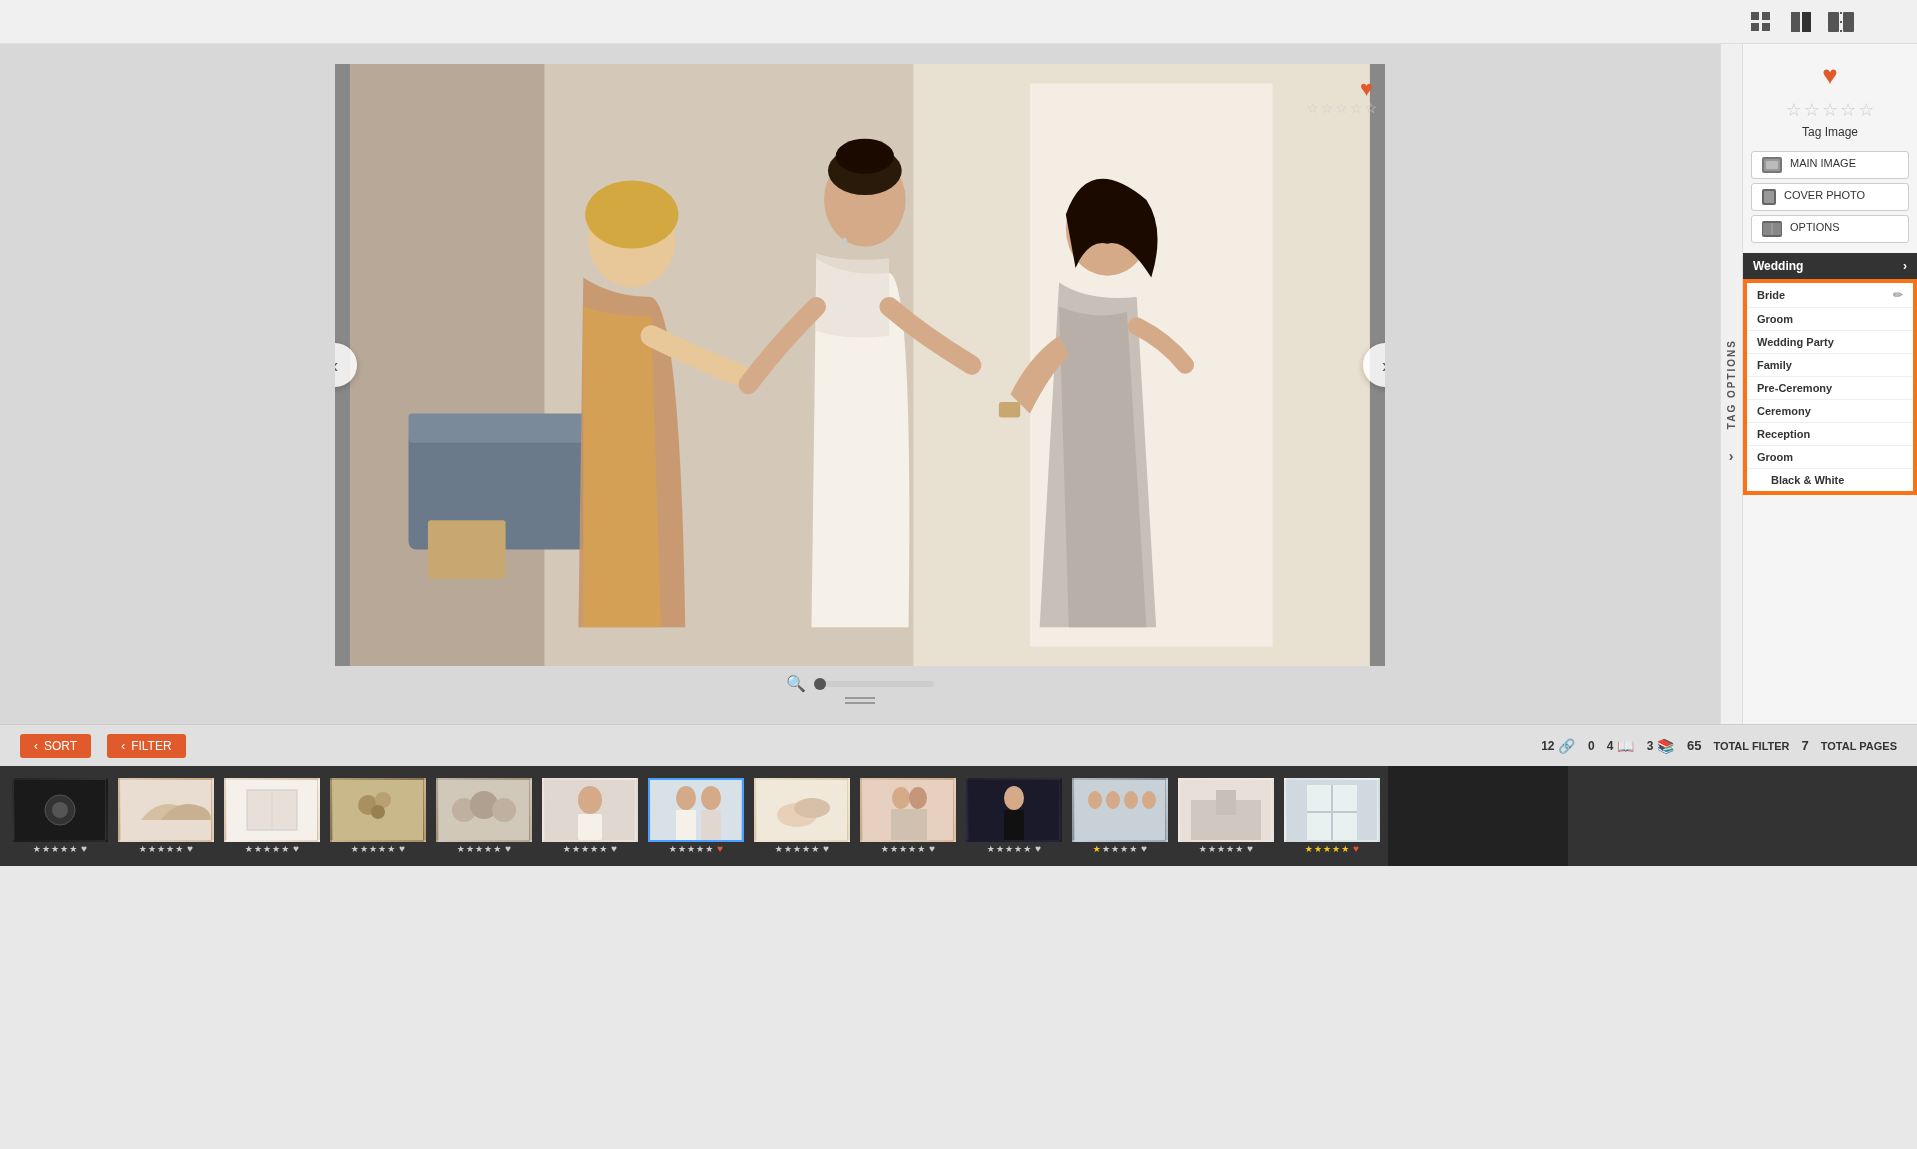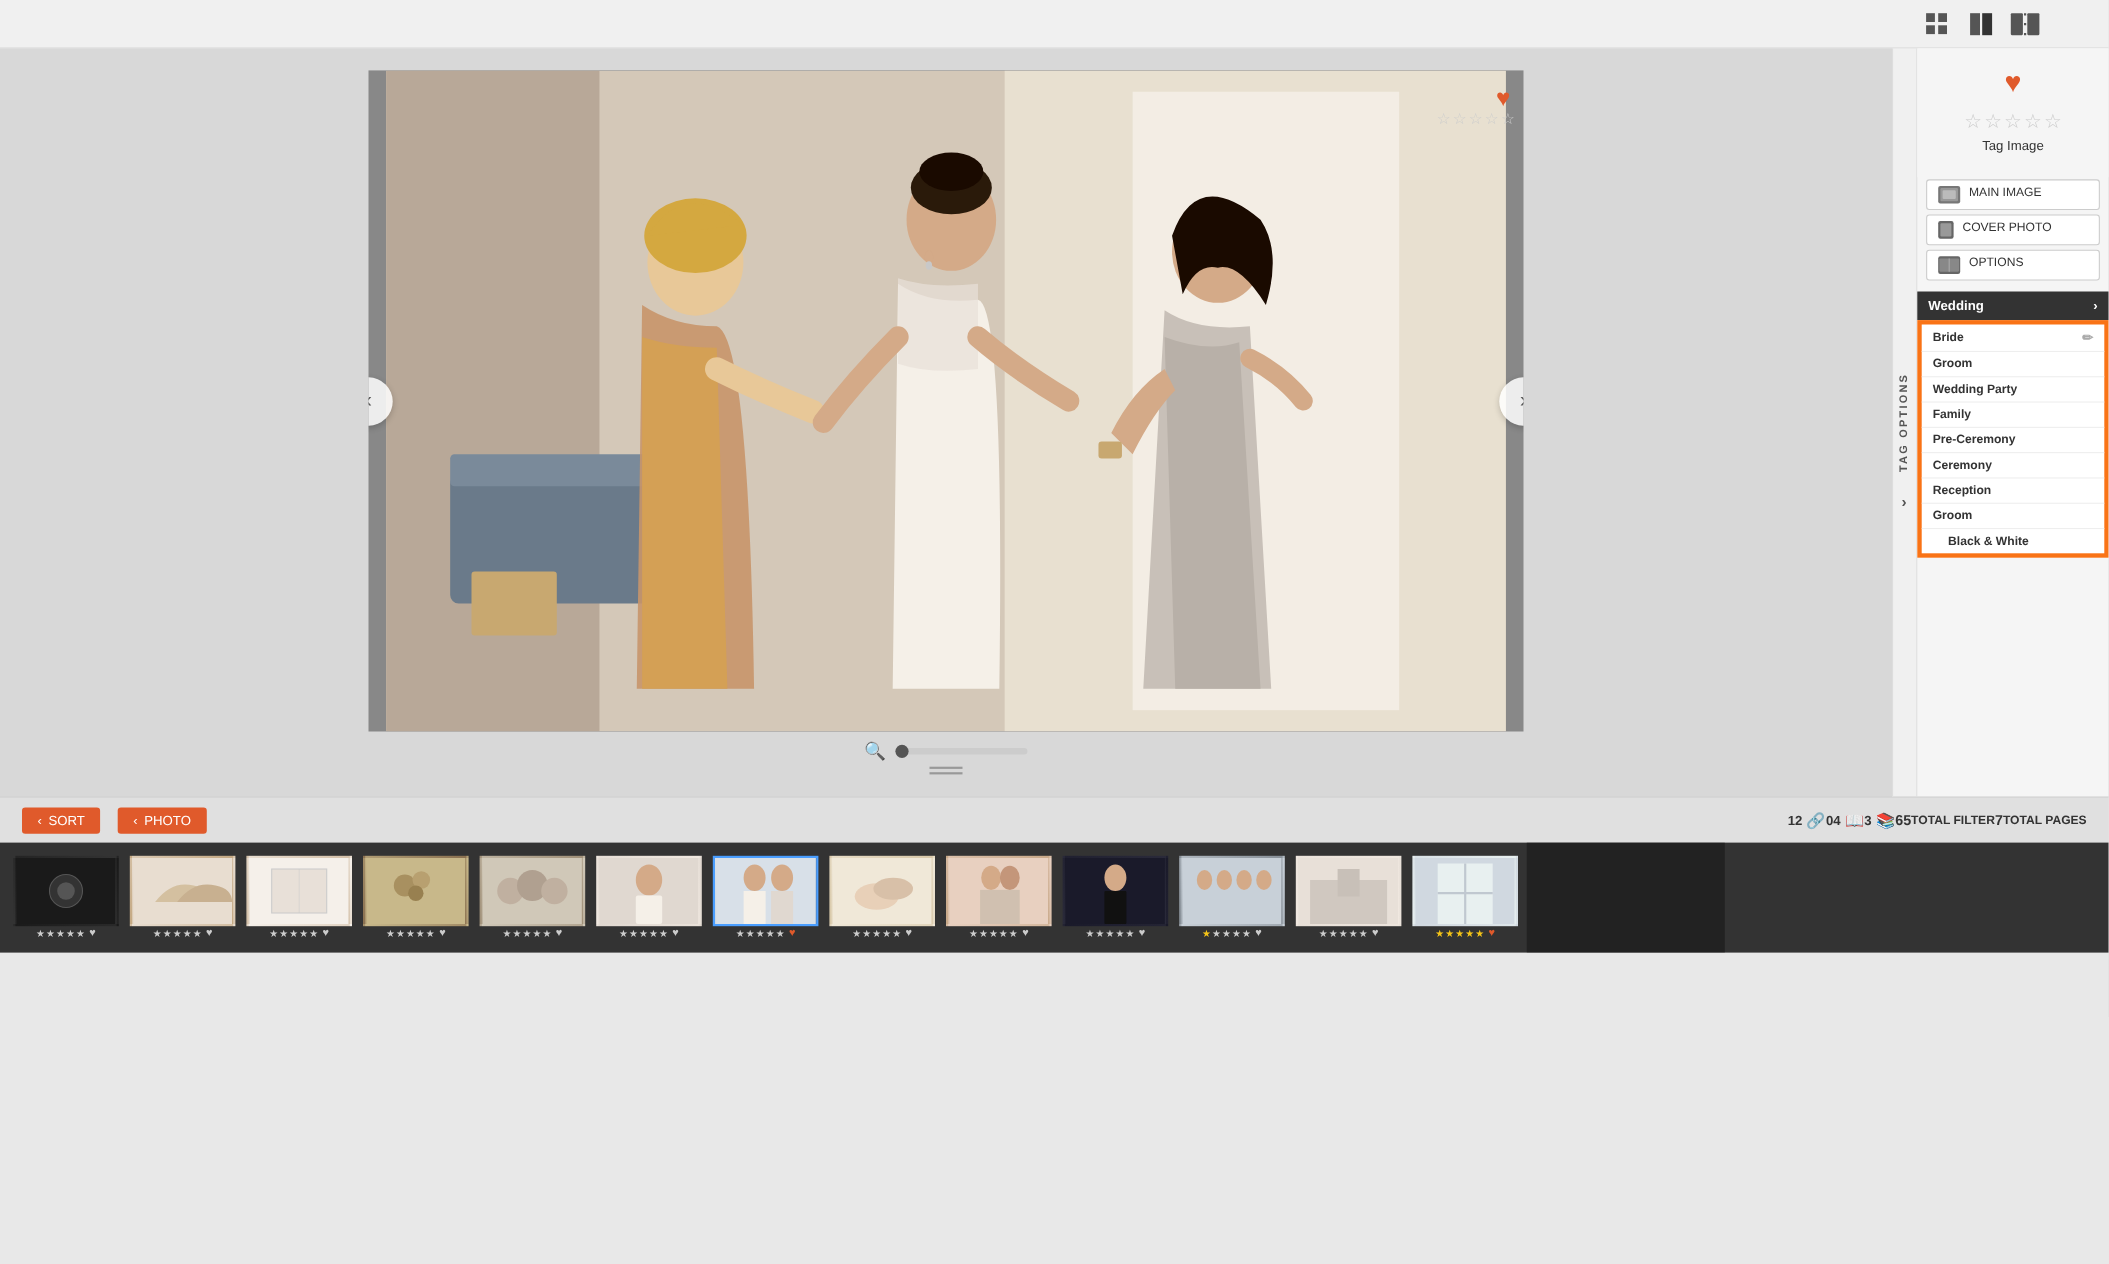--- a/index.html
+++ b/index.html
@@ -182,21 +182,21 @@
     .tag-stars {
       display: flex;
       gap: 2px;
       margin: 8px 0 4px;
     }
     .tag-star { color: #ccc; font-size: 18px; }
 
     .tag-image-label {
       font-size: 12px;
       color: #333;
-      margin-bottom: 12px;
+      margin-bottom: 0;
     }
 
     .tag-btn {
       display: flex;
       align-items: flex-start;
       gap: 8px;
       padding: 5px 10px;
       margin: 2px 8px;
       background: white;
       border: 1px solid #ccc;
@@ -282,21 +282,21 @@
       display: flex;
       align-items: center;
       gap: 6px;
     }
 
     .toolbar-spacer { flex: 1; }
 
     .stats-group {
       display: flex;
       align-items: center;
-      gap: 0;
+      gap: 12px;
       font-size: 12px;
       color: #333;
       justify-content: flex-end;
     }
     .stat-item {
       display: flex;
       align-items: center;
       gap: 4px;
     }
     .stat-icon {
@@ -607,21 +607,21 @@
   </div>
 </div>
 
 <div class="bottom-toolbar">
   <button class="sort-btn">
     <span>‹</span>
     <span>SORT</span>
   </button>
   <button class="filter-btn">
     <span>‹</span>
-    <span>PHOTO</span>
+    <span>FILTER</span>
   </button>
 
   <div class="toolbar-spacer"></div>
 
   <div class="stats-group">
     <div class="stat-item">
       <span class="stat-count">12</span>
       <span class="stat-icon">🔗</span>
     </div>
     <div class="stat-item">

